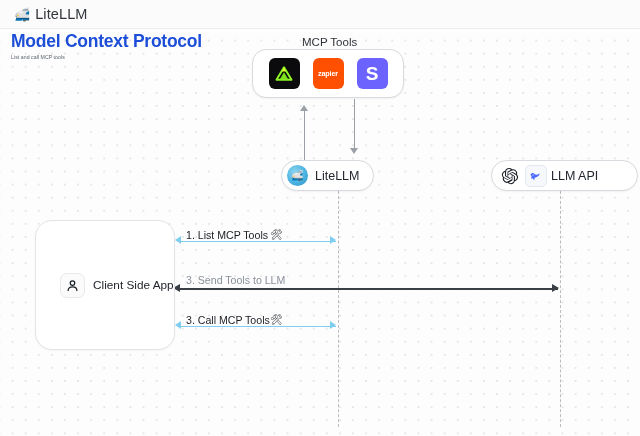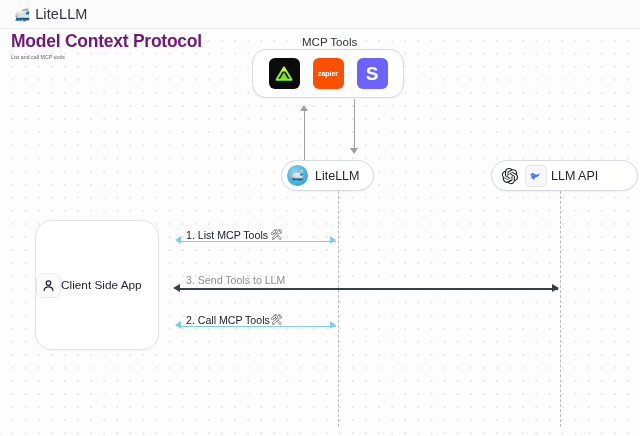--- a/index.html
+++ b/index.html
@@ -45,21 +45,21 @@
 
   
   .title-block {
     position: absolute;
     left: 11px; top: 31px;
     z-index: 6;
   }
   .page-title {
     font-size: 17.5px;
     font-weight: bold;
-    color: #701a75;
+    color: #1d4ed8;
     letter-spacing: -0.25px;
     line-height: 20px;
   }
   .page-subtitle {
     margin-top: 3px;
     font-size: 5.2px;
     color: #5d636d;
     letter-spacing: .05px;
   }
 
@@ -172,28 +172,29 @@
   .llm-icon.boxed {
     background: #f6f8fc;
     border: 1px solid #e3e8f0;
     border-radius: 5px;
   }
 
   
   .client-card {
     position: absolute;
     left: 35px; top: 220px;
-    width: 124px; height: 130px;
+    width: 140px; height: 130px;
     background: #ffffff;
     border: 1.1px solid #e2e4e8;
     border-radius: 17px;
     box-shadow: 0 1px 2px rgba(16,24,40,0.04);
     display: flex;
     align-items: center;
-    padding-left: 0;
+    padding-left: 24px;
+    gap: 8px;
     z-index: 5;
   }
   .client-icon {
     width: 25px; height: 25px;
     background: #fbfbfc;
     border: 1px solid #e6e8ec;
     border-radius: 7px;
     display: flex; align-items: center; justify-content: center;
     flex: none;
   }
@@ -347,20 +348,20 @@
   </div>
 
   <div class="msg-row">
     <span class="msg-label gray" style="left:186px; top:274px;">3. Send Tools to LLM</span>
     <div class="msg-line dark" style="left:180px; top:288px; width:378px;"></div>
     <div class="h-head left dark" style="left:173px; top:284px;"></div>
     <div class="h-head right dark" style="left:552px; top:284px;"></div>
   </div>
 
   <div class="msg-row">
-    <span class="msg-label blue" style="left:186px; top:314px;">2. Call MCP Tools</span>
+    <span class="msg-label blue" style="left:186px; top:314px;">3. Call MCP Tools</span>
     <span class="msg-label blue tool-emoji" style="left:270px; top:315px;">🛠</span>
     <div class="msg-line blue" style="left:181px; top:325.5px; width:155px;"></div>
     <div class="h-head left blue" style="left:175px; top:321px;"></div>
     <div class="h-head right blue" style="left:330px; top:321px;"></div>
   </div>
 
 </div>
 
 </body></html>

